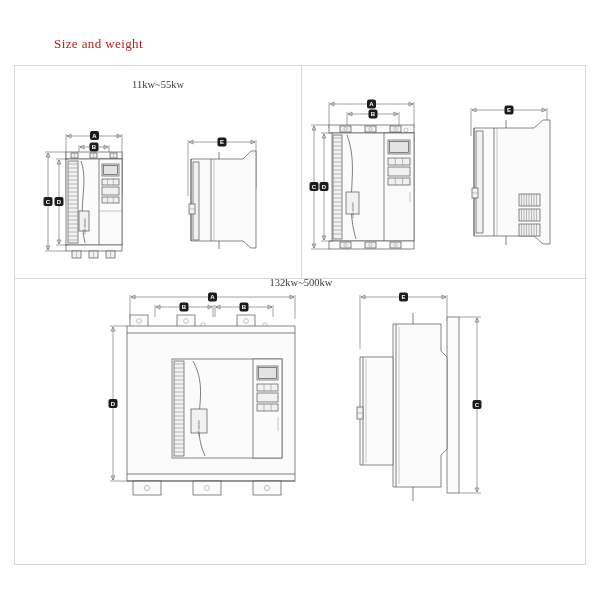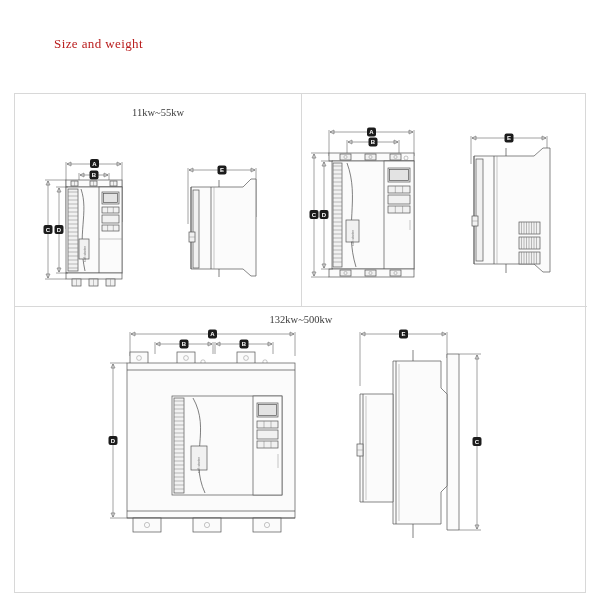--- a/index.html
+++ b/index.html
@@ -13,26 +13,25 @@
   }
   #page-title{
     position:absolute;left:14px;top:36px;
     font-size:13px;letter-spacing:.4px;color:#b91c1c;margin-left:40px;
   }
   #panel-grid{
     position:absolute;left:14px;top:65px;
     width:572px;height:500px;
     border:1px solid #d8d8d8;
     box-sizing:border-box;
-    margin-top:28px;
   }
   .panel{position:absolute;box-sizing:border-box;}
   #panel-small{left:0;top:0;width:287px;height:213px;border-right:1px solid #d8d8d8;border-bottom:1px solid #d8d8d8;}
   #panel-medium{left:287px;top:0;width:285px;height:213px;border-bottom:1px solid #d8d8d8;}
-  #panel-large{left:0;top:212px;width:572px;height:287px;}
+  #panel-large{left:0;top:203px;width:572px;height:287px;}
   .panel-label{
     position:absolute;left:0;right:0;text-align:center;
     font-size:10.5px;color:#3a3a3a;
   }
   #panel-small .panel-label{top:13px;}
   #panel-medium .panel-label{top:13px;}
   #panel-large .panel-label{top:8px;}
   .views{position:absolute;left:0;top:0;width:100%;height:100%;}
   svg{display:block;}
   .ln{stroke:#4a4a4a;fill:none;stroke-width:.7;}

